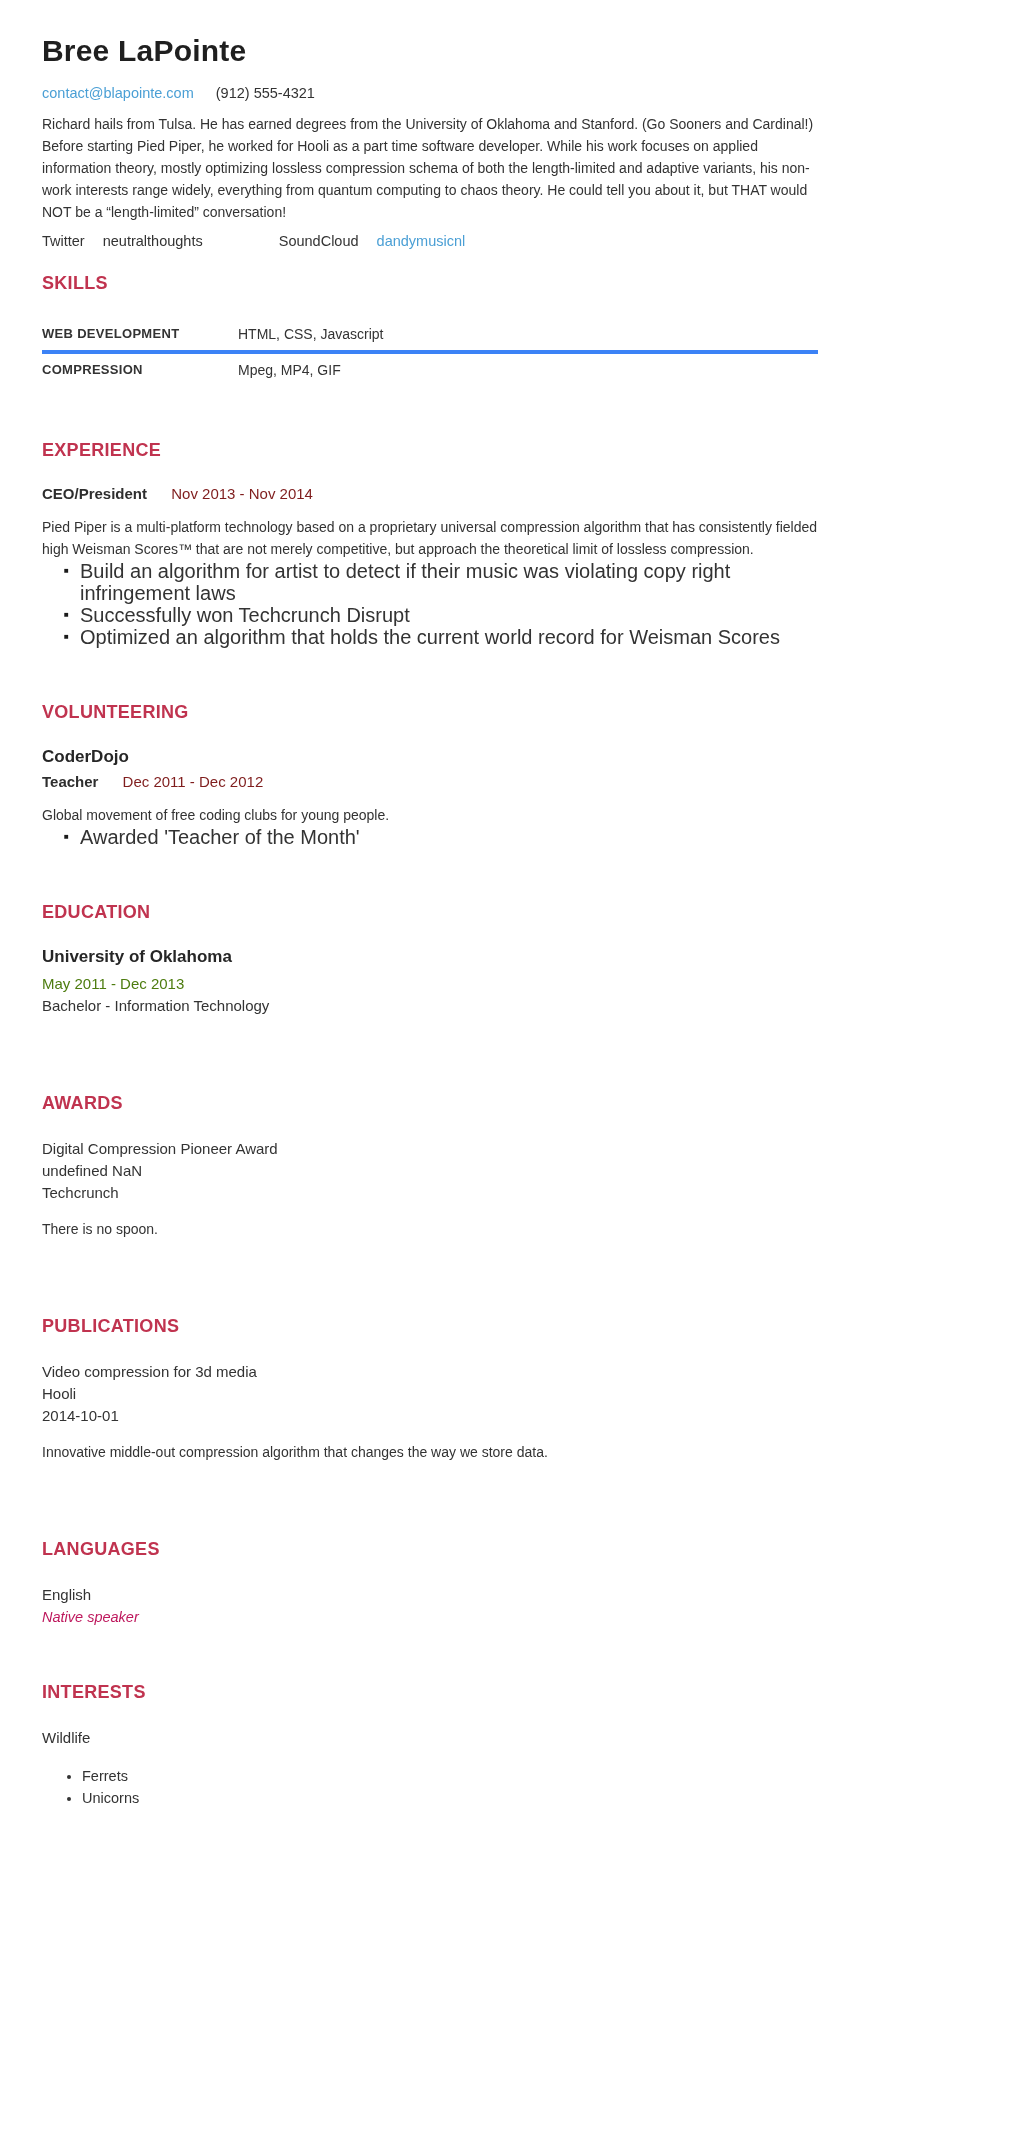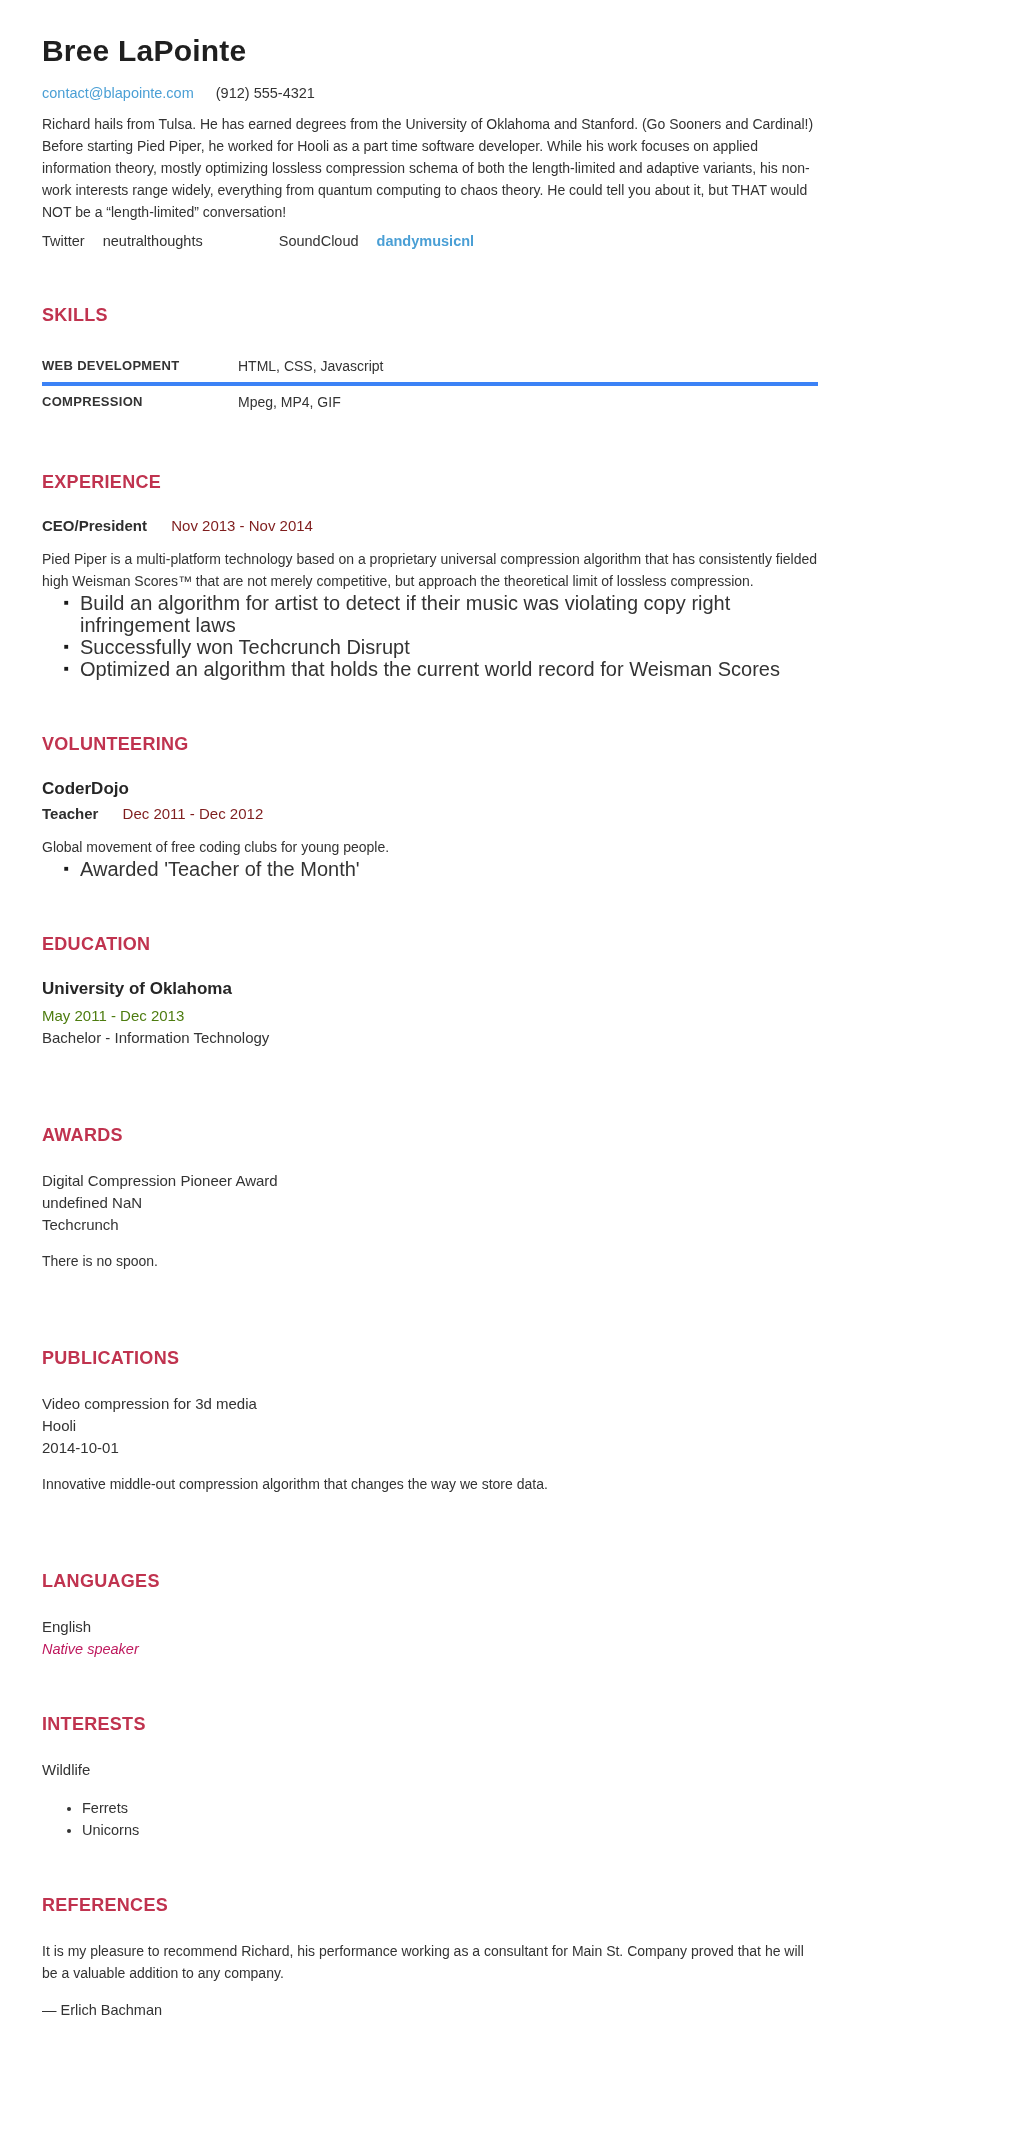--- a/index.html
+++ b/index.html
@@ -41,25 +41,25 @@
     margin: 0 0 8px 0;
   }
 
   .profiles-row {
     font-size: 14.5px;
     margin: 0;
     padding-top: 2px;
   }
   .profile-network { color: #333333; margin-right: 14px; }
   .profile-username { color: #333333; margin-right: 72px; }
-  .profile-username-link { color: #4a9fd5; text-decoration: none; cursor: pointer; font-weight: bold; }
+  .profile-username-link { color: #4a9fd5; text-decoration: none; cursor: pointer; }
 
   
   .section { margin-top: 54px; }
-  .section--skills { margin-top: 56px; }
+  .section--skills { margin-top: 24px; }
   .section--awards,
   .section--publications,
   .section--languages { margin-top: 76px; }
   .section-title {
     font-size: 18px;
     font-weight: 600;
     color: #c0334f;
     letter-spacing: 0.3px;
     margin: 0 0 24px 0;
   }
@@ -230,19 +230,14 @@
 
   <div class="section">
     <h2 class="section-title">INTERESTS</h2>
     <div class="lang-name">Wildlife</div>
     <ul class="dots">
       <li>Ferrets</li>
       <li>Unicorns</li>
     </ul>
   </div>
 
-  <div class="section">
-    <h2 class="section-title">REFERENCES</h2>
-    <p class="text">It is my pleasure to recommend Richard, his performance working as a consultant for Main St. Company proved that he will be a valuable addition to any company.</p>
-    <div class="ref-name">— Erlich Bachman</div>
-  </div>
 
 </div>
 
 </body></html>

